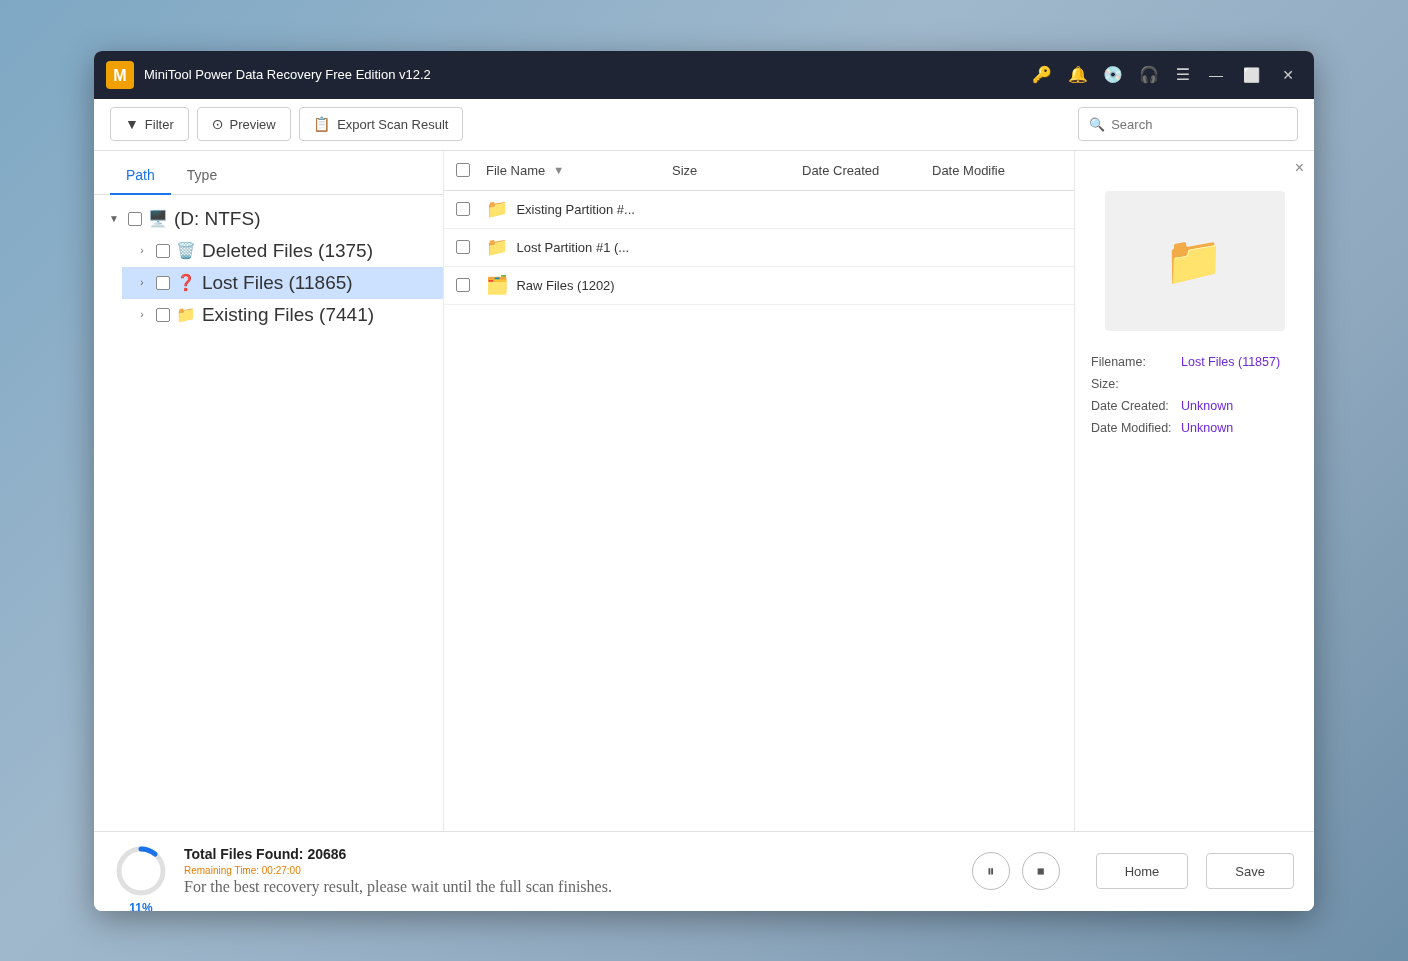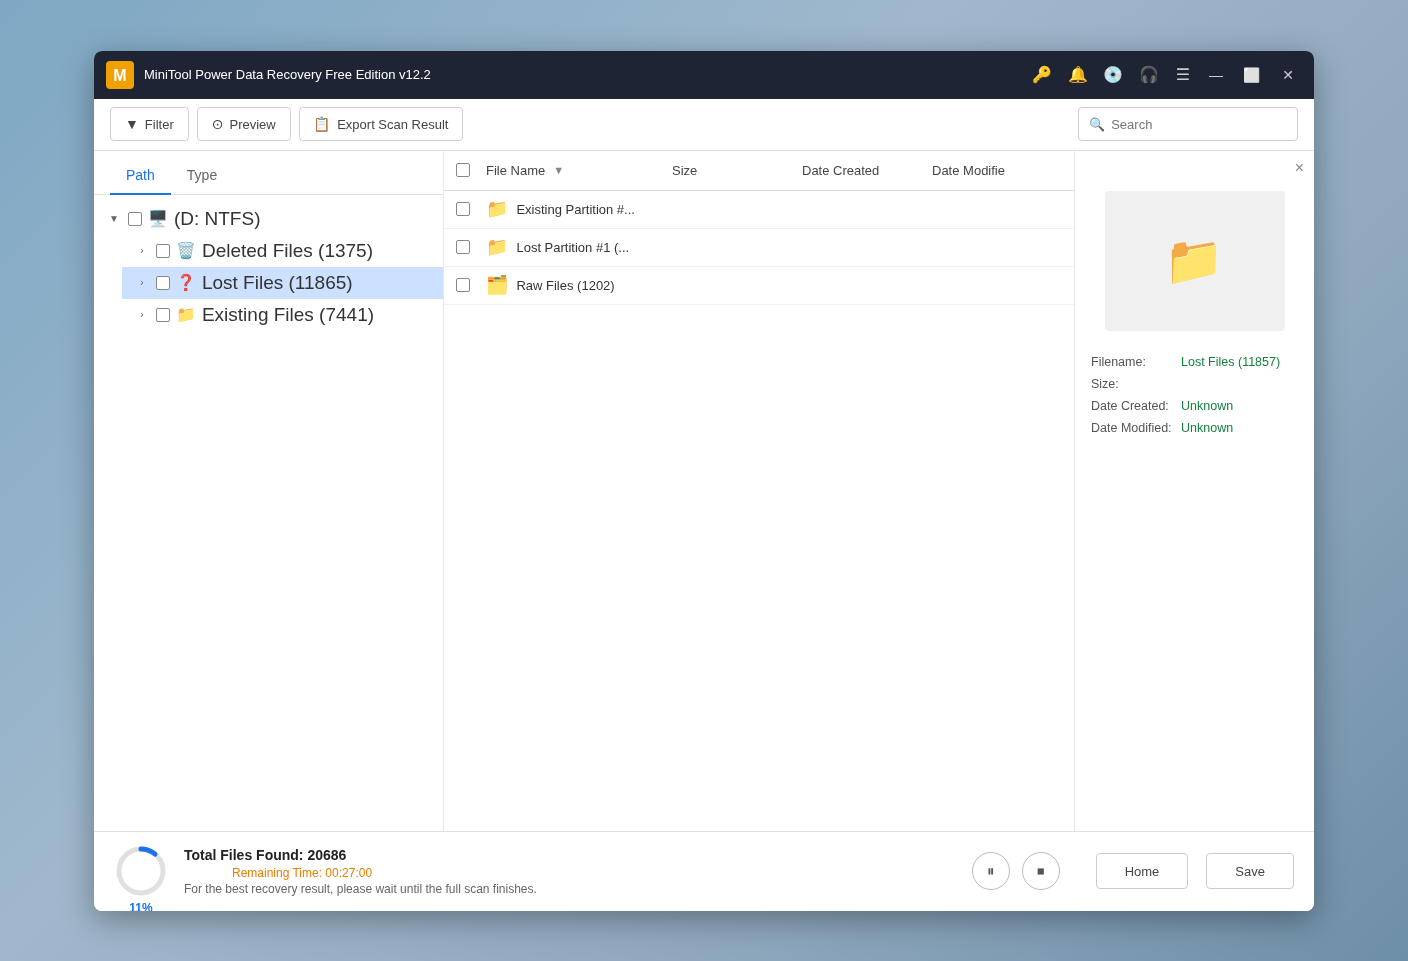--- a/index.html
+++ b/index.html
@@ -307,21 +307,21 @@
       align-items: flex-start;
       margin-bottom: 8px;
       font-size: 12.5px;
     }
     .file-info-label {
       color: #555;
       width: 90px;
       flex-shrink: 0;
     }
     .file-info-value {
-      color: #15803d;
+      color: #6d28d9;
       font-weight: 400;
     }
 
     
     .bottom-bar {
       background: #fff;
       border-top: 1px solid #e0e0e0;
       height: 80px;
       display: flex;
       align-items: center;
@@ -351,28 +351,28 @@
     .scan-info {
       flex: 1;
     }
     .scan-info-title {
       font-size: 14px;
       font-weight: 600;
       color: #222;
       margin-bottom: 3px;
     }
     .scan-info-sub {
-      font-size: 12px;
+      font-size: 10px;
       color: #e67e00;
       margin-bottom: 2px;
-      margin-left: 48px;
     }
     .scan-info-hint {
-      font-size: 12px;
+      font-size: 16px;
       color: #666;
+      font-family: Liberation Serif, serif;
     }
     .scan-controls {
       display: flex;
       gap: 12px;
       align-items: center;
     }
     .scan-btn {
       width: 38px;
       height: 38px;
       border: 1.5px solid #bbb;

